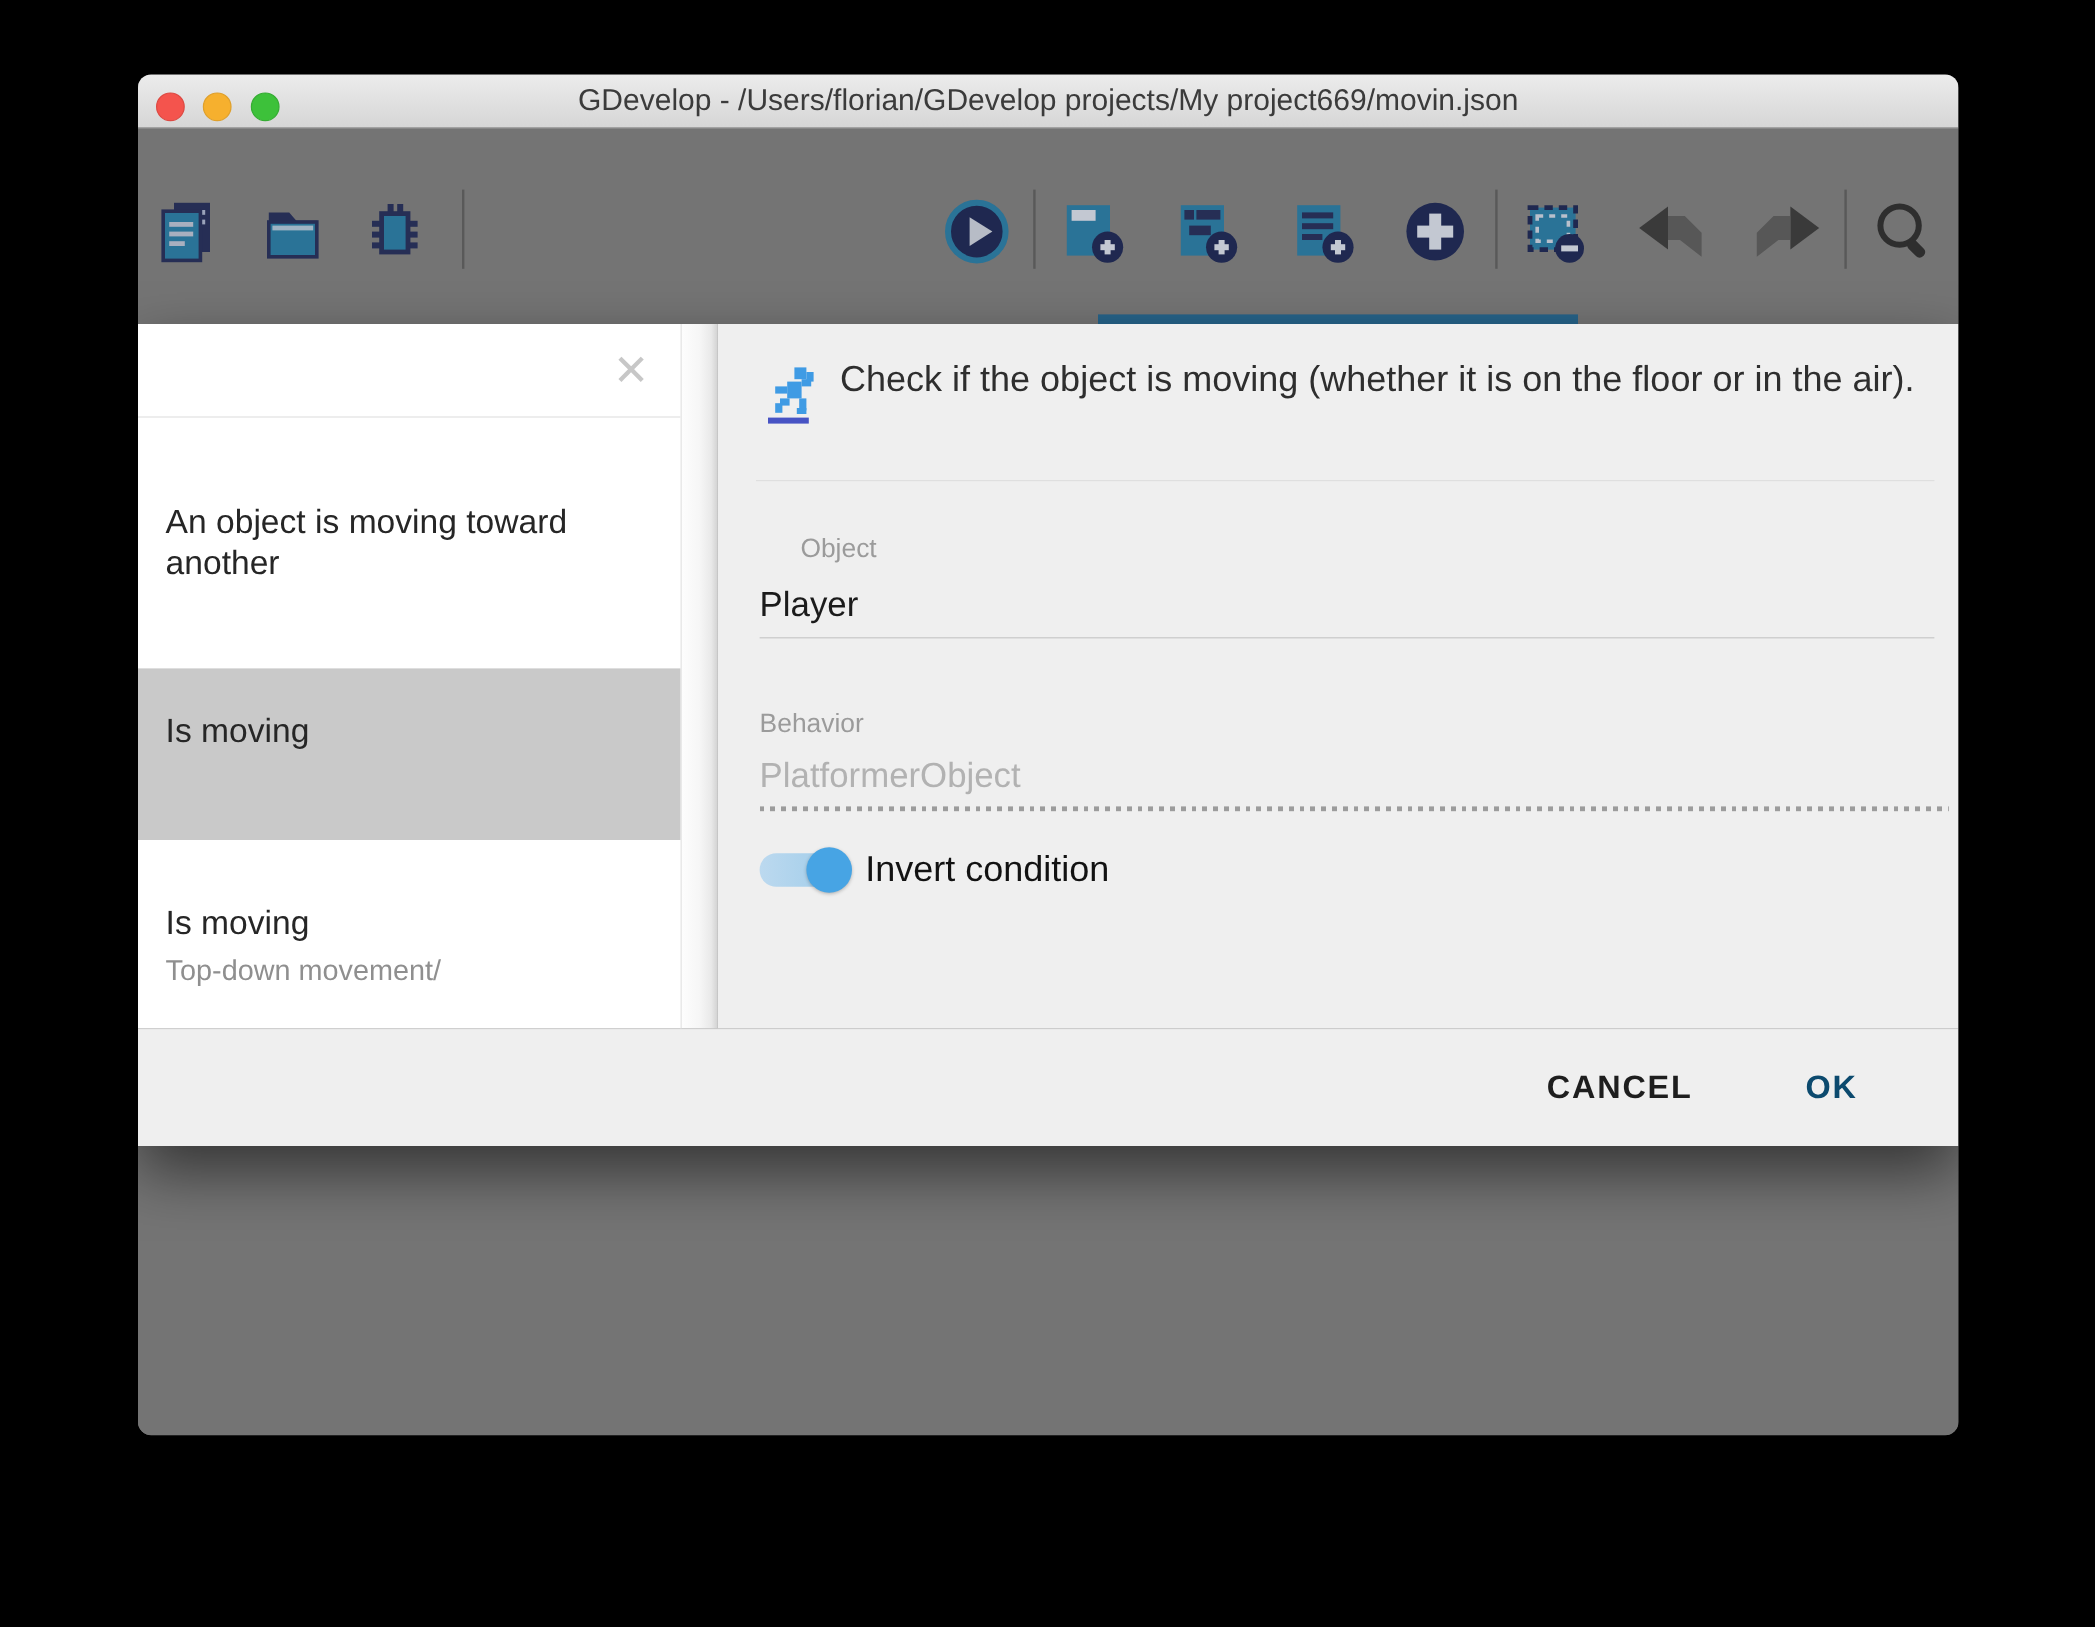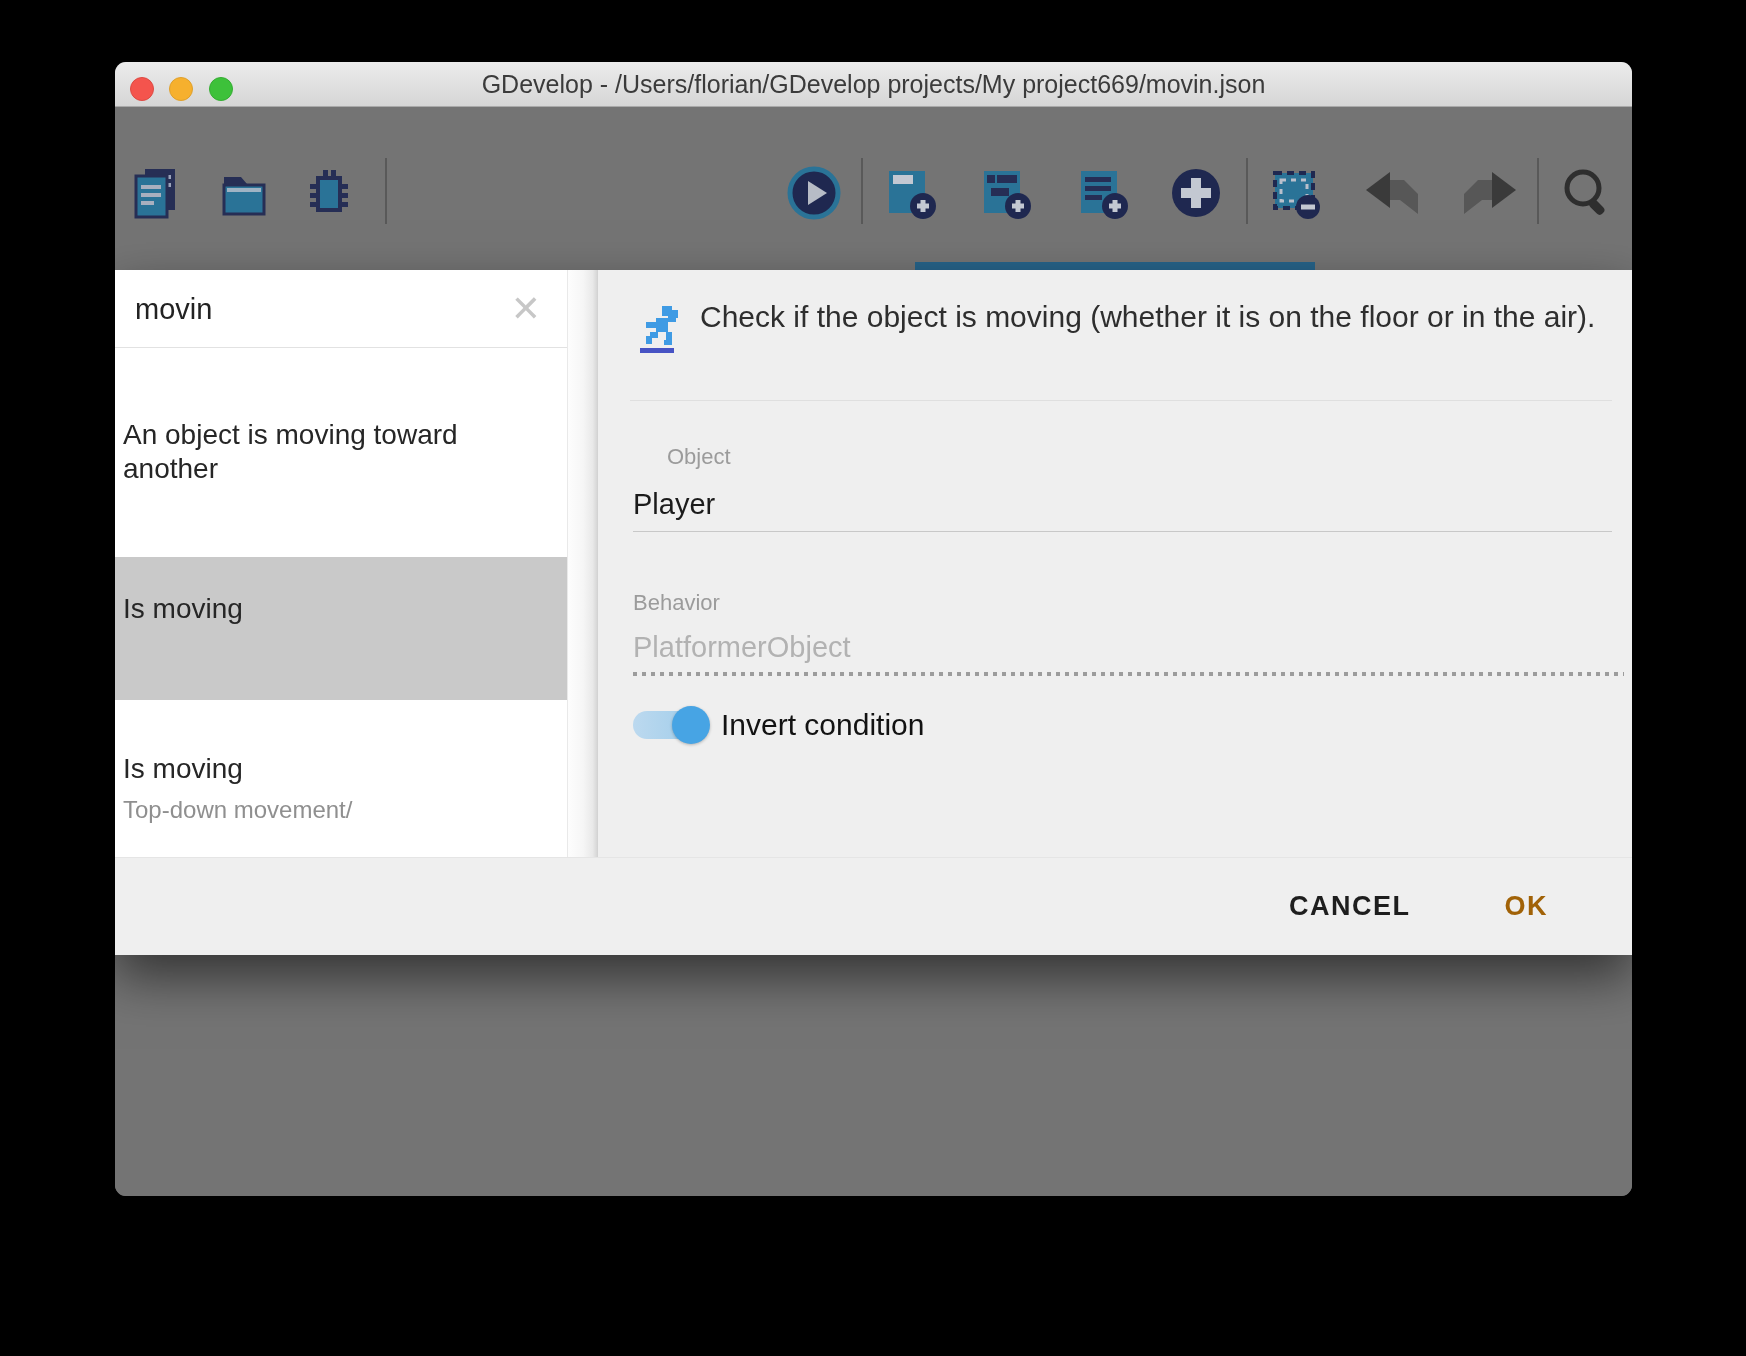--- a/index.html
+++ b/index.html
@@ -37,21 +37,21 @@
   
   .dialog{position:absolute;left:0;top:208px;width:1517px;height:685px;z-index:30;
           box-shadow:0 22px 48px rgba(0,0,0,.55);}
   .dlg-left{position:absolute;left:0;top:0;width:453px;height:587px;background:#fff;
             border-right:1px solid #e9e9e9;box-sizing:border-box;}
   .search-row{position:relative;height:77px;border-bottom:1px solid #e2e2e2;}
   .search-input{position:absolute;left:18px;top:0;width:340px;height:100%;border:none;outline:none;
             background:transparent;font-family:inherit;font-size:29px;color:#222;}
   .clear-x{position:absolute;right:26px;top:50%;transform:translateY(-50%);
            font-size:36px;font-weight:400;color:#c7c7c7;cursor:pointer;line-height:1;}
-  .result{position:absolute;left:0;right:0;box-sizing:border-box;padding:0 8px;cursor:pointer;}
+  .result{position:absolute;left:0;right:0;box-sizing:border-box;padding:0 23px;cursor:pointer;}
   .res-title{font-size:28px;line-height:34px;color:#262626;}
   .res-sub{margin-top:10px;font-size:24px;color:#8f8f8f;}
   .r0{top:93px;height:194px;padding-top:55px;}
   .r1{top:287px;height:143px;padding-top:35px;background:#c9c9c9;}
   .r1 .res-sub{margin-top:8px;}
   .r2{top:430px;height:157px;padding-top:52px;}
   .gutter{position:absolute;left:453px;top:0;width:30px;height:587px;
           background:linear-gradient(to right,#fdfdfd,#f6f6f6 50%,#e9e9e9 82%,#d6d6d6 97%,#cfcfcf);}
 
   .dlg-right{position:absolute;left:483px;right:0;top:0;height:587px;background:#efefef;}
@@ -74,21 +74,21 @@
   .tog-thumb{position:absolute;right:-3px;top:-5px;width:38px;height:38px;border-radius:50%;
              background:#47a4e4;box-shadow:0 1px 3px rgba(0,0,0,.25);}
   .tog-label{margin-left:14px;font-size:30px;color:#121212;}
 
   .dlg-footer{position:absolute;left:0;right:0;top:587px;height:98px;background:#efefef;
               border-top:1px solid rgba(0,0,0,.04);display:flex;align-items:center;
               justify-content:flex-end;padding-right:70px;gap:66px;box-sizing:border-box;}
   .btn{font-size:27px;font-weight:700;letter-spacing:1.5px;cursor:pointer;background:none;
        border:none;font-family:inherit;padding:10px 14px;}
   .btn-cancel{color:#1e1e1e;}
-  .btn-ok{color:#a16207;}
+  .btn-ok{color:#0c4a6e;}
 </style>
 </head>
 <body>
 
 <div class="stage">
   <div class="window">
 
     <div class="titlebar">
       <div class="traffic t-close"></div>
       <div class="traffic t-min"></div>
@@ -236,21 +236,20 @@
           <span class="tab-label">NEWSCENE (EVENTS)</span>
           <span class="tab-close">✕</span>
         </div>
       </div>
     </div>
 
     <div class="dialog">
 
       <div class="dlg-left">
         <div class="search-row">
-          <input class="search-input" type="text" value="movin" style="">
           <span class="clear-x">✕</span>
         </div>
 
         <div class="result r0">
           <div class="res-title">An object is moving toward another</div>
         </div>
         <div class="result r1">
           <div class="res-title">Is moving</div>
         </div>
         <div class="result r2">

